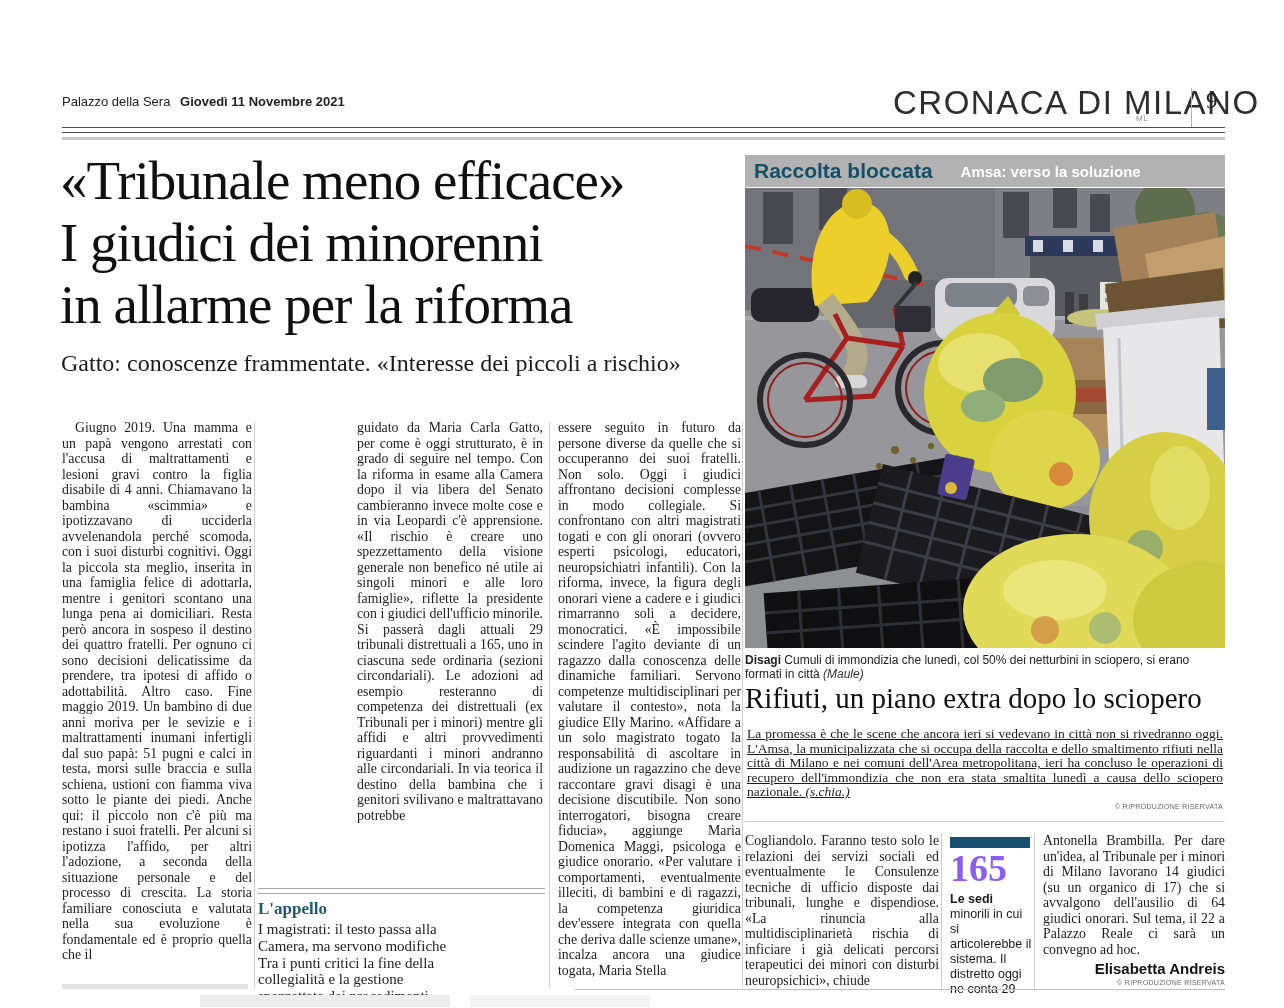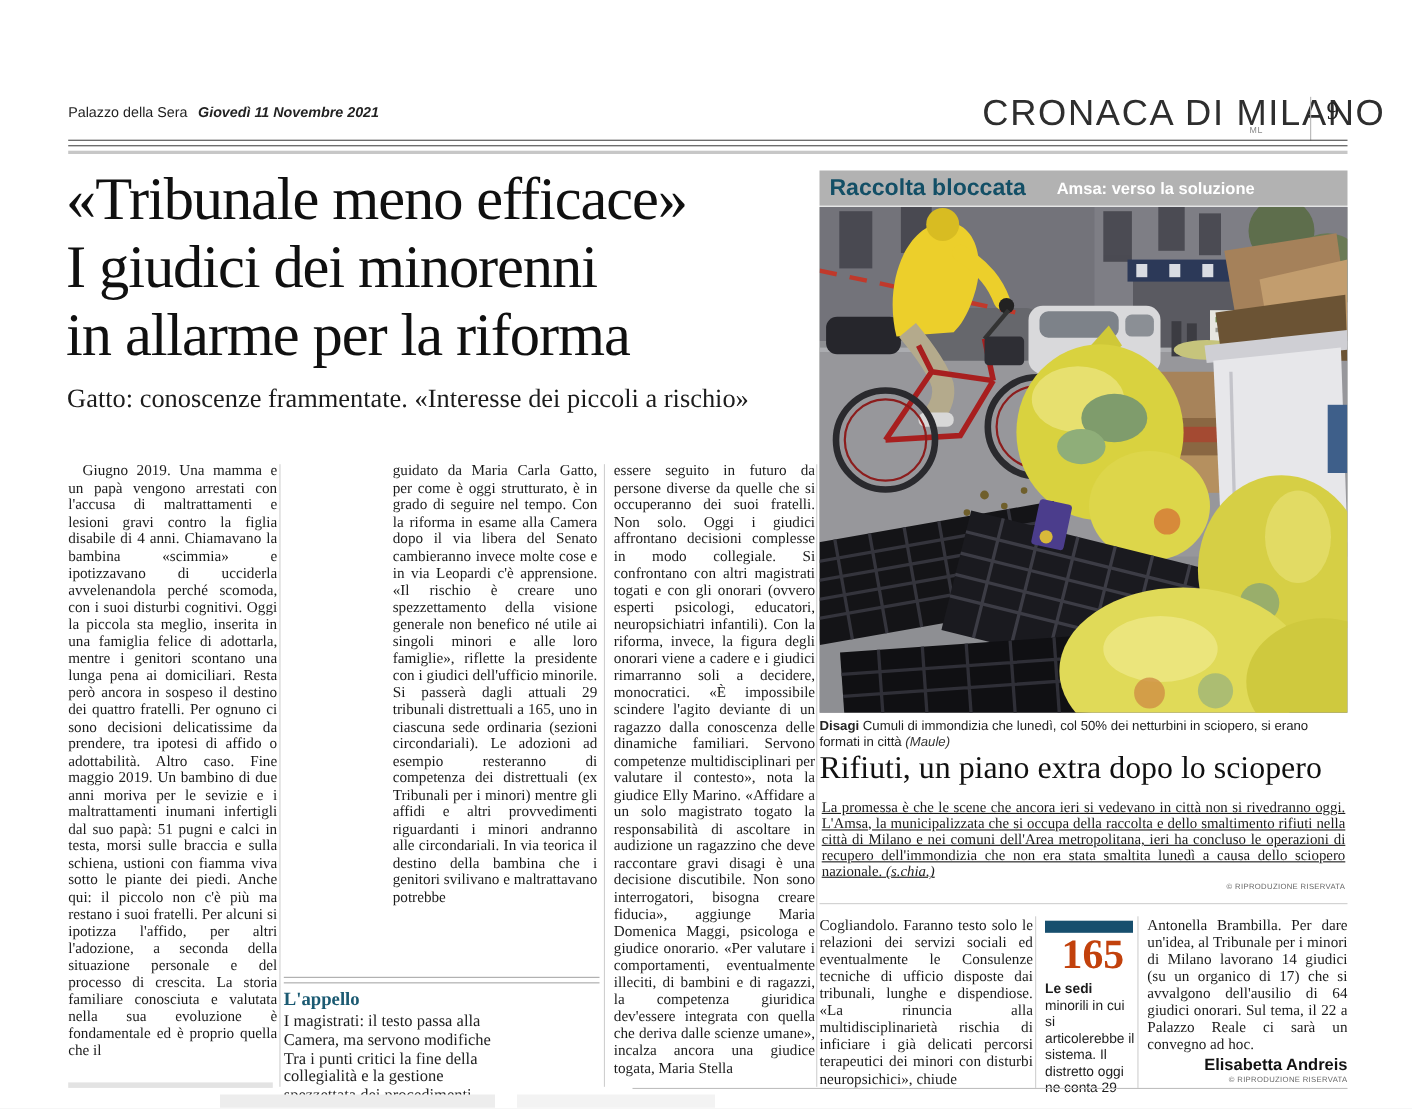--- a/index.html
+++ b/index.html
@@ -1,21 +1,21 @@
 <!DOCTYPE html>
 <html lang="it"><head>
 <meta charset="utf-8">
 <style>
   html,body{margin:0;padding:0;background:#e8e8e8;}
   .page{position:relative;width:1284px;height:1008px;background:#ffffff;margin:0 auto;
         font-family:"Liberation Sans",sans-serif;color:#1a1a1a;overflow:hidden;}
   .abs{position:absolute;}
   
   .masthead{left:62px;top:94px;font-size:13px;color:#222;}
-  .masthead b{margin-left:6px;font-style:italic;}
+  .masthead b{margin-left:6px;}
   .section-title{left:893px;top:84px;font-size:33px;font-weight:400;letter-spacing:1.5px;color:#2e2e2e;}
   .hdr-vsep{left:1191px;top:88px;width:1px;height:40px;background:#b5b5b5;}
   .pagenum{left:1206px;top:88px;font-family:"Liberation Serif",serif;font-size:23px;color:#222;}
   .edition{left:1136px;top:114px;font-size:8px;color:#8a8a8a;letter-spacing:.5px;}
   .hrule{left:62px;width:1163px;background:#4a4a4a;height:1px;}
   .hrule.thick{background:#c7c7c7;height:3px;}
   
   .headline{left:60px;top:150px;width:690px;font-family:"Liberation Serif",serif;
             font-size:55px;line-height:62px;font-weight:500;letter-spacing:-1px;color:#101010;}
   .subhead{left:61px;top:350px;width:690px;font-family:"Liberation Serif",serif;
@@ -33,21 +33,21 @@
   .vdiv{width:1px;background:#cfcfcf;}
   
   .appello{left:258px;top:888px;width:287px;height:134px;border-bottom:1px solid #a9a9a9;font-family:Liberation Serif, serif;}
   .app-rule{position:absolute;left:0;width:287px;height:1px;background:#a9a9a9;}
   .app-title{position:absolute;left:0;top:11px;font-size:17px;font-weight:bold;color:#1b5a72;}
   .app-text{position:absolute;left:0;top:33px;width:287px;font-size:15px;line-height:16.8px;
             color:#222;white-space:pre-line;}
   
   .statbox{left:950px;top:837px;width:84px;}
   .stat-bar{width:80px;height:11px;background:#174f6e;}
-  .stat-value{font-family:"Liberation Serif",serif;font-weight:bold;font-size:38px;line-height:40px;color:#c2410c;margin-left:15px;}
+  .stat-value{font-family:"Liberation Serif",serif;font-weight:bold;font-size:38px;line-height:40px;color:#8b5cf6;}
   .stat-label{font-size:12.5px;line-height:15px;color:#1b1b1b;margin-top:4px;}
   
   .banner{left:745px;top:155px;width:480px;height:32px;background:#b2b2b2;display:flex;align-items:center;padding-left:9px;box-sizing:border-box;}
   .kicker{color:#134f66;font-weight:bold;font-size:21px;}
   .kicker-note{color:#ffffff;font-weight:bold;font-size:15px;margin-left:28px;}
   .photo{left:745px;top:188px;width:480px;height:460px;overflow:hidden;background:#8e8f93;}
   .caption{left:745px;top:653px;width:480px;font-size:12px;color:#222;}
   .caption i{color:#333;}
   .w-title{left:745px;top:682px;width:480px;font-family:"Liberation Serif",serif;font-size:29px;font-weight:500;color:#101010;}
   .w-body{left:747px;top:727px;width:476px;font-family:"Liberation Serif",serif;font-size:13.5px;line-height:14.6px;text-align:justify;color:#1b1b1b;text-decoration:underline;}

